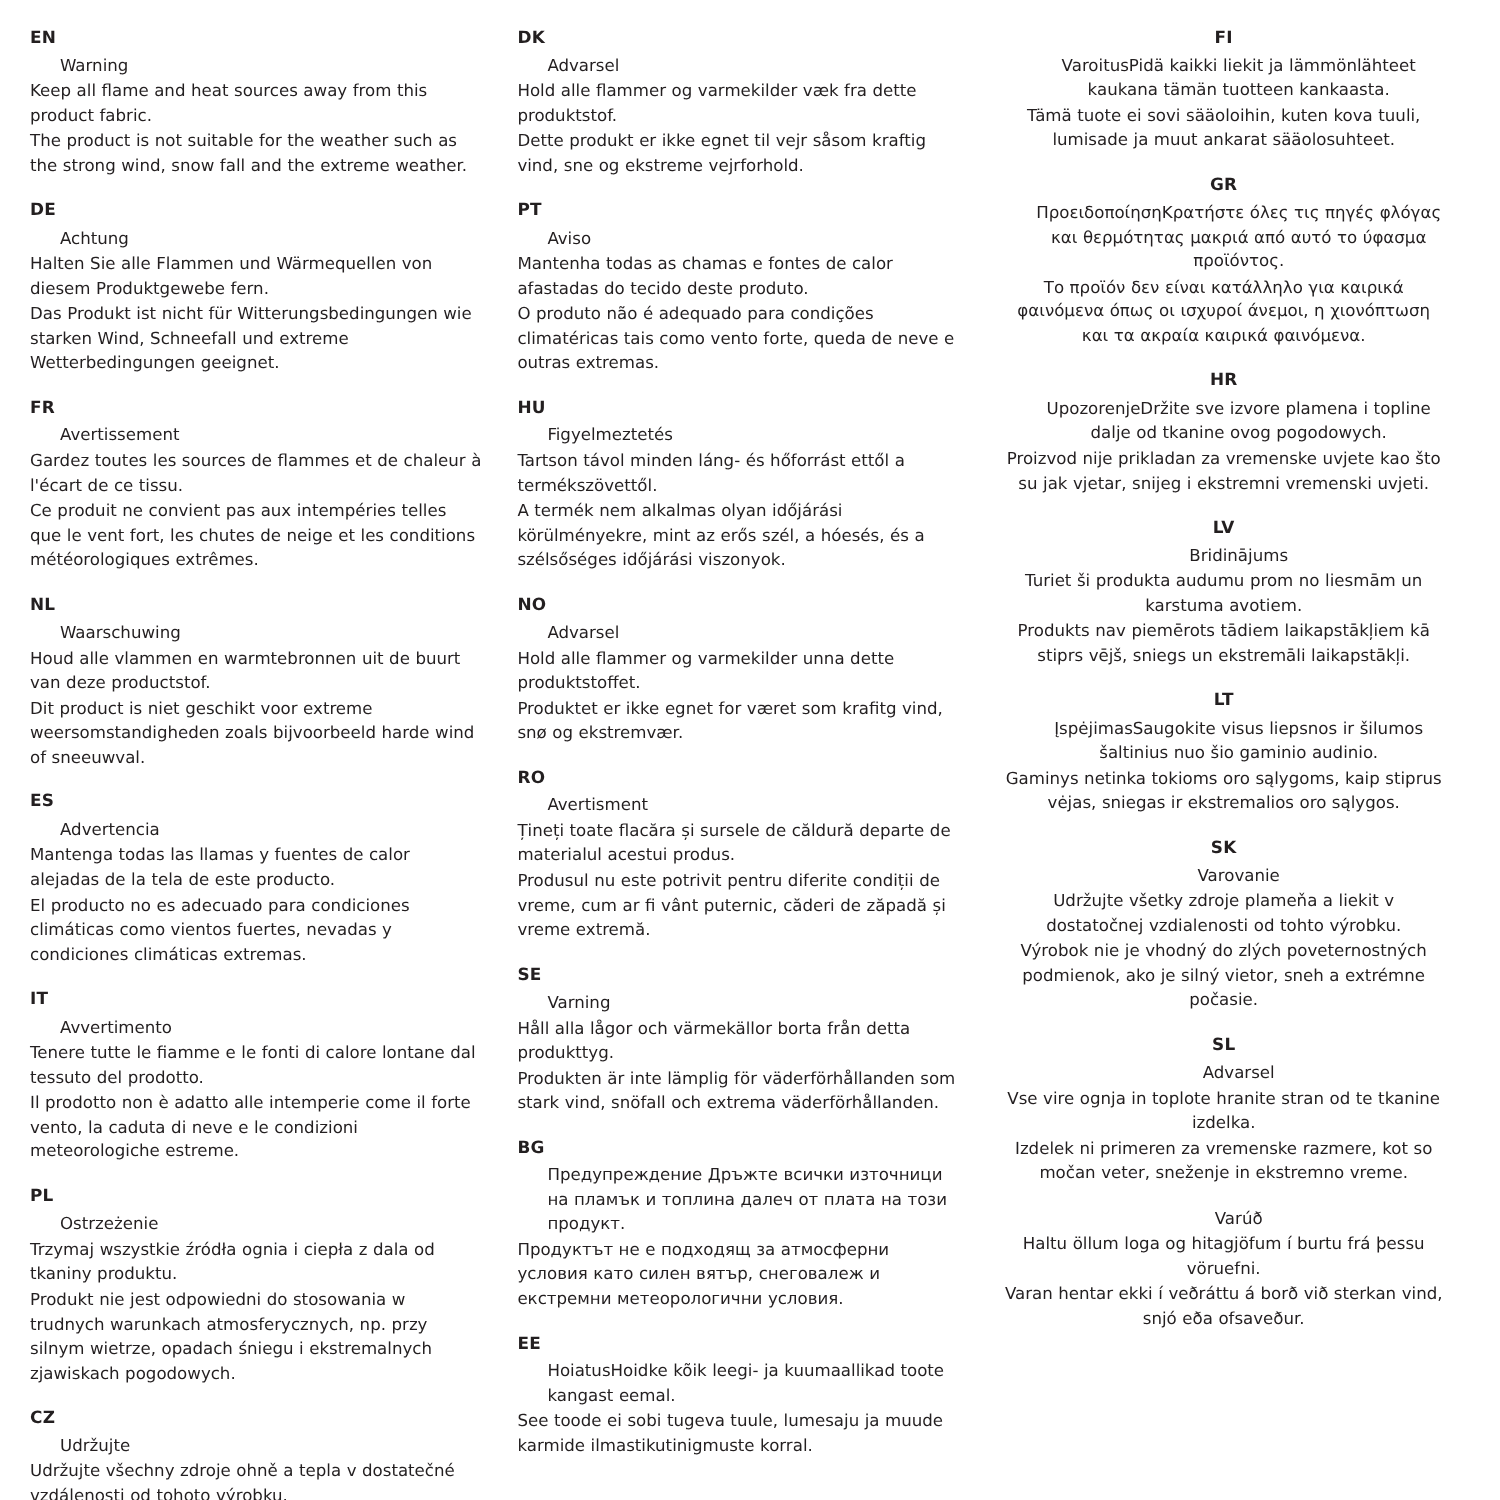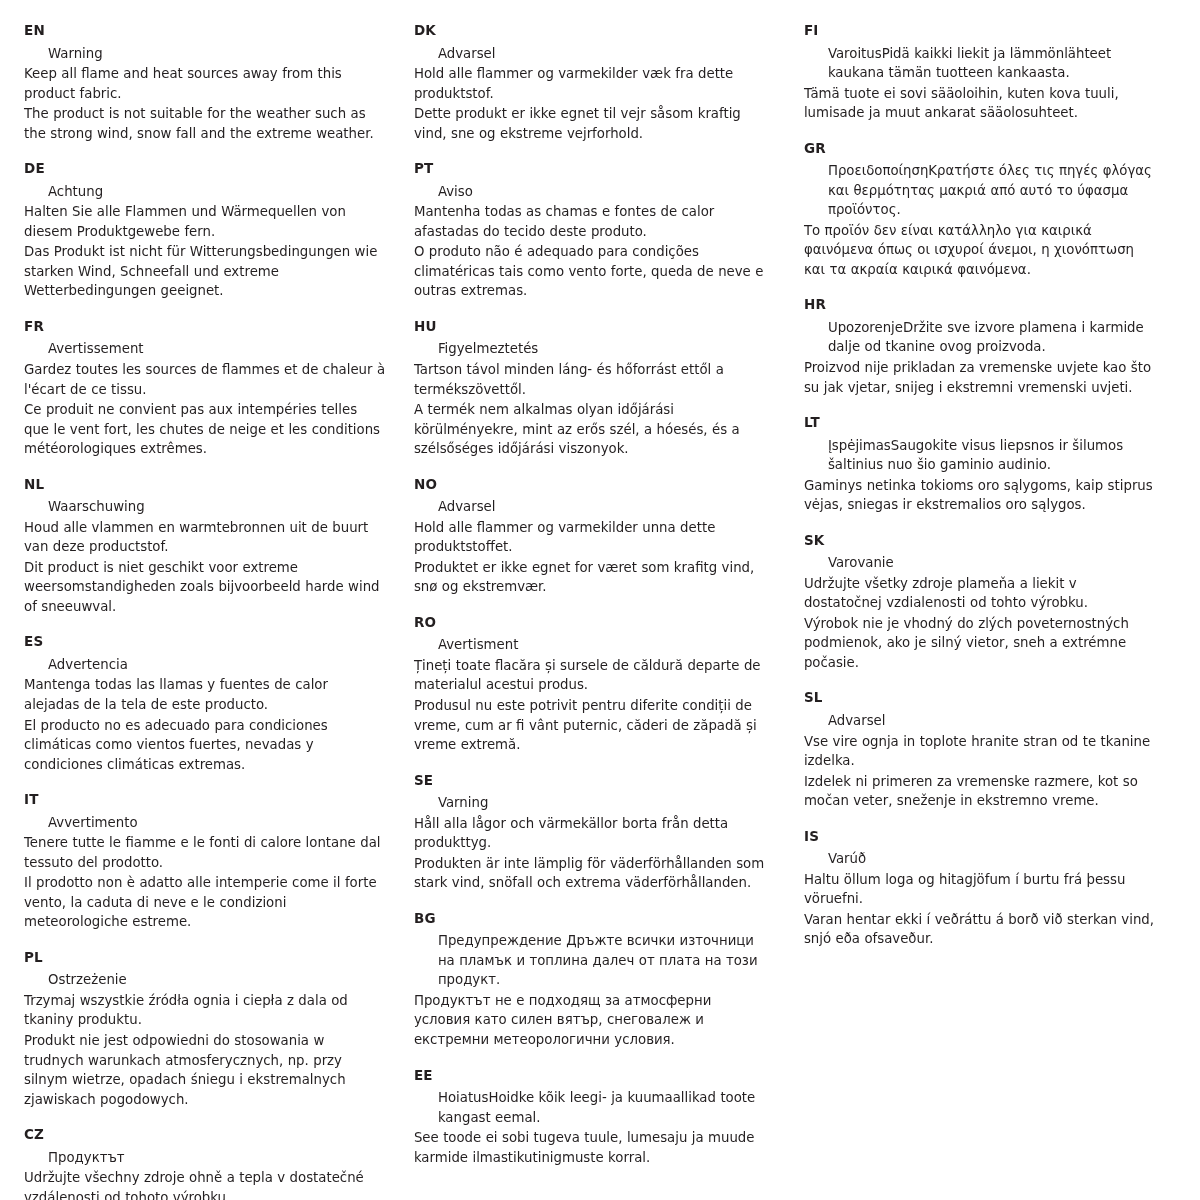--- a/index.html
+++ b/index.html
@@ -23,21 +23,21 @@
     flex-direction: row;
     align-items: flex-start;
     gap: 0;
   }
   .column {
     box-sizing: border-box;
     width: 390px;
     padding-right: 22px;
   }
   .column.col2 { padding-left: 6px; }
-  .column.col3 { padding-left: 12px; }
+  .column.col3 { padding-left: 12px; text-align: center; }
 
   .block {
     margin-bottom: 17px;
   }
   .block:last-child { margin-bottom: 0; }
 
   .lang-code {
     font-size: 13.5px;
     font-weight: bold;
     letter-spacing: 0.2px;
@@ -99,21 +99,21 @@
         <p class="para">Il prodotto non è adatto alle intemperie come il forte vento, la caduta di neve e le condizioni meteorologiche estreme.</p>
       </div>
       <div class="block">
         <div class="lang-code">PL</div>
         <p class="para heading-line">Ostrzeżenie</p>
         <p class="para">Trzymaj wszystkie źródła ognia i ciepła z dala od tkaniny produktu.</p>
         <p class="para">Produkt nie jest odpowiedni do stosowania w trudnych warunkach atmosferycznych, np. przy silnym wietrze, opadach śniegu i ekstremalnych zjawiskach pogodowych.</p>
       </div>
       <div class="block">
         <div class="lang-code">CZ</div>
-        <p class="para heading-line">Продуктът</p>
+        <p class="para heading-line">Udržujte</p>
         <p class="para">Udržujte všechny zdroje ohně a tepla v dostatečné vzdálenosti od tohoto výrobku.</p>
       </div>
     </div>
   <div class="column col2">
       <div class="block">
         <div class="lang-code">DK</div>
         <p class="para heading-line">Advarsel</p>
         <p class="para">Hold alle flammer og varmekilder væk fra dette produktstof.</p>
         <p class="para">Dette produkt er ikke egnet til vejr såsom kraftig vind, sne og ekstreme vejrforhold.</p>
       </div>
@@ -164,40 +164,45 @@
         <p class="para heading-line">VaroitusPidä kaikki liekit ja lämmönlähteet kaukana tämän tuotteen kankaasta.</p>
         <p class="para">Tämä tuote ei sovi sääoloihin, kuten kova tuuli, lumisade ja muut ankarat sääolosuhteet.</p>
       </div>
       <div class="block">
         <div class="lang-code">GR</div>
         <p class="para heading-line">ΠροειδοποίησηΚρατήστε όλες τις πηγές φλόγας και θερμότητας μακριά από αυτό το ύφασμα προϊόντος.</p>
         <p class="para">Το προϊόν δεν είναι κατάλληλο για καιρικά φαινόμενα όπως οι ισχυροί άνεμοι, η χιονόπτωση και τα ακραία καιρικά φαινόμενα.</p>
       </div>
       <div class="block">
         <div class="lang-code">HR</div>
-        <p class="para heading-line">UpozorenjeDržite sve izvore plamena i karmide dalje od tkanine ovog proizvoda.</p>
+        <p class="para heading-line">UpozorenjeDržite sve izvore plamena i topline dalje od tkanine ovog pogodowych.</p>
         <p class="para">Proizvod nije prikladan za vremenske uvjete kao što su jak vjetar, snijeg i ekstremni vremenski uvjeti.</p>
+      </div>
+      <div class="block">
+        <div class="lang-code">LV</div>
+        <p class="para heading-line">Bridinājums</p>
+        <p class="para">Turiet ši produkta audumu prom no liesmām un karstuma avotiem.</p>
+        <p class="para">Produkts nav piemērots tādiem laikapstākļiem kā stiprs vējš, sniegs un ekstremāli laikapstākļi.</p>
       </div>
       <div class="block">
         <div class="lang-code">LT</div>
         <p class="para heading-line">ĮspėjimasSaugokite visus liepsnos ir šilumos šaltinius nuo šio gaminio audinio.</p>
         <p class="para">Gaminys netinka tokioms oro sąlygoms, kaip stiprus vėjas, sniegas ir ekstremalios oro sąlygos.</p>
       </div>
       <div class="block">
         <div class="lang-code">SK</div>
         <p class="para heading-line">Varovanie</p>
         <p class="para">Udržujte všetky zdroje plameňa a liekit v dostatočnej vzdialenosti od tohto výrobku.</p>
         <p class="para">Výrobok nie je vhodný do zlých poveternostných podmienok, ako je silný vietor, sneh a extrémne počasie.</p>
       </div>
       <div class="block">
         <div class="lang-code">SL</div>
         <p class="para heading-line">Advarsel</p>
         <p class="para">Vse vire ognja in toplote hranite stran od te tkanine izdelka.</p>
         <p class="para">Izdelek ni primeren za vremenske razmere, kot so močan veter, sneženje in ekstremno vreme.</p>
       </div>
       <div class="block">
-        <div class="lang-code">IS</div>
         <p class="para heading-line">Varúð</p>
         <p class="para">Haltu öllum loga og hitagjöfum í burtu frá þessu vöruefni.</p>
         <p class="para">Varan hentar ekki í veðráttu á borð við sterkan vind, snjó eða ofsaveður.</p>
       </div>
     </div>
 </div>
 
 </body></html>

